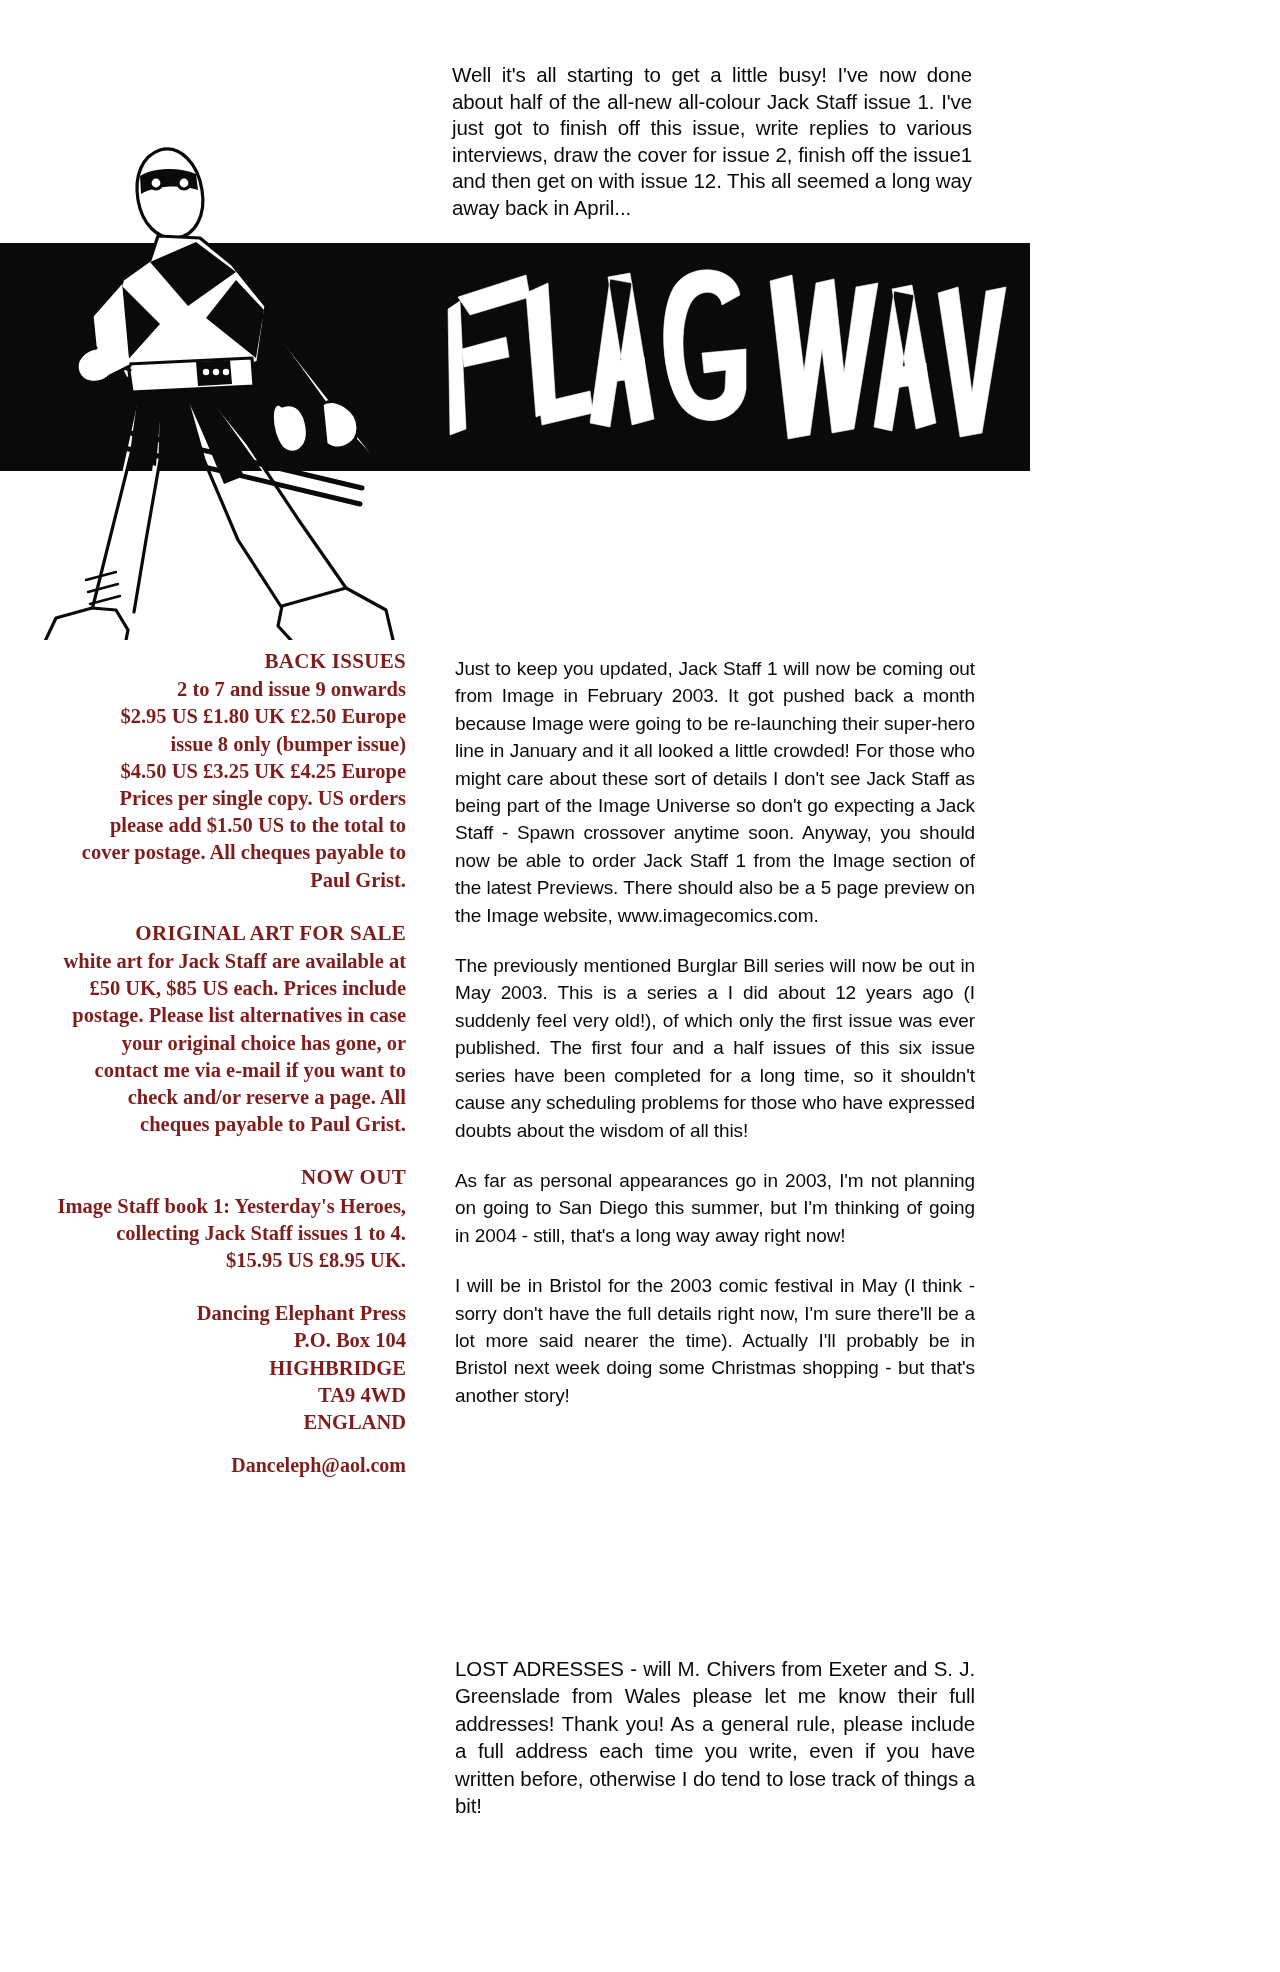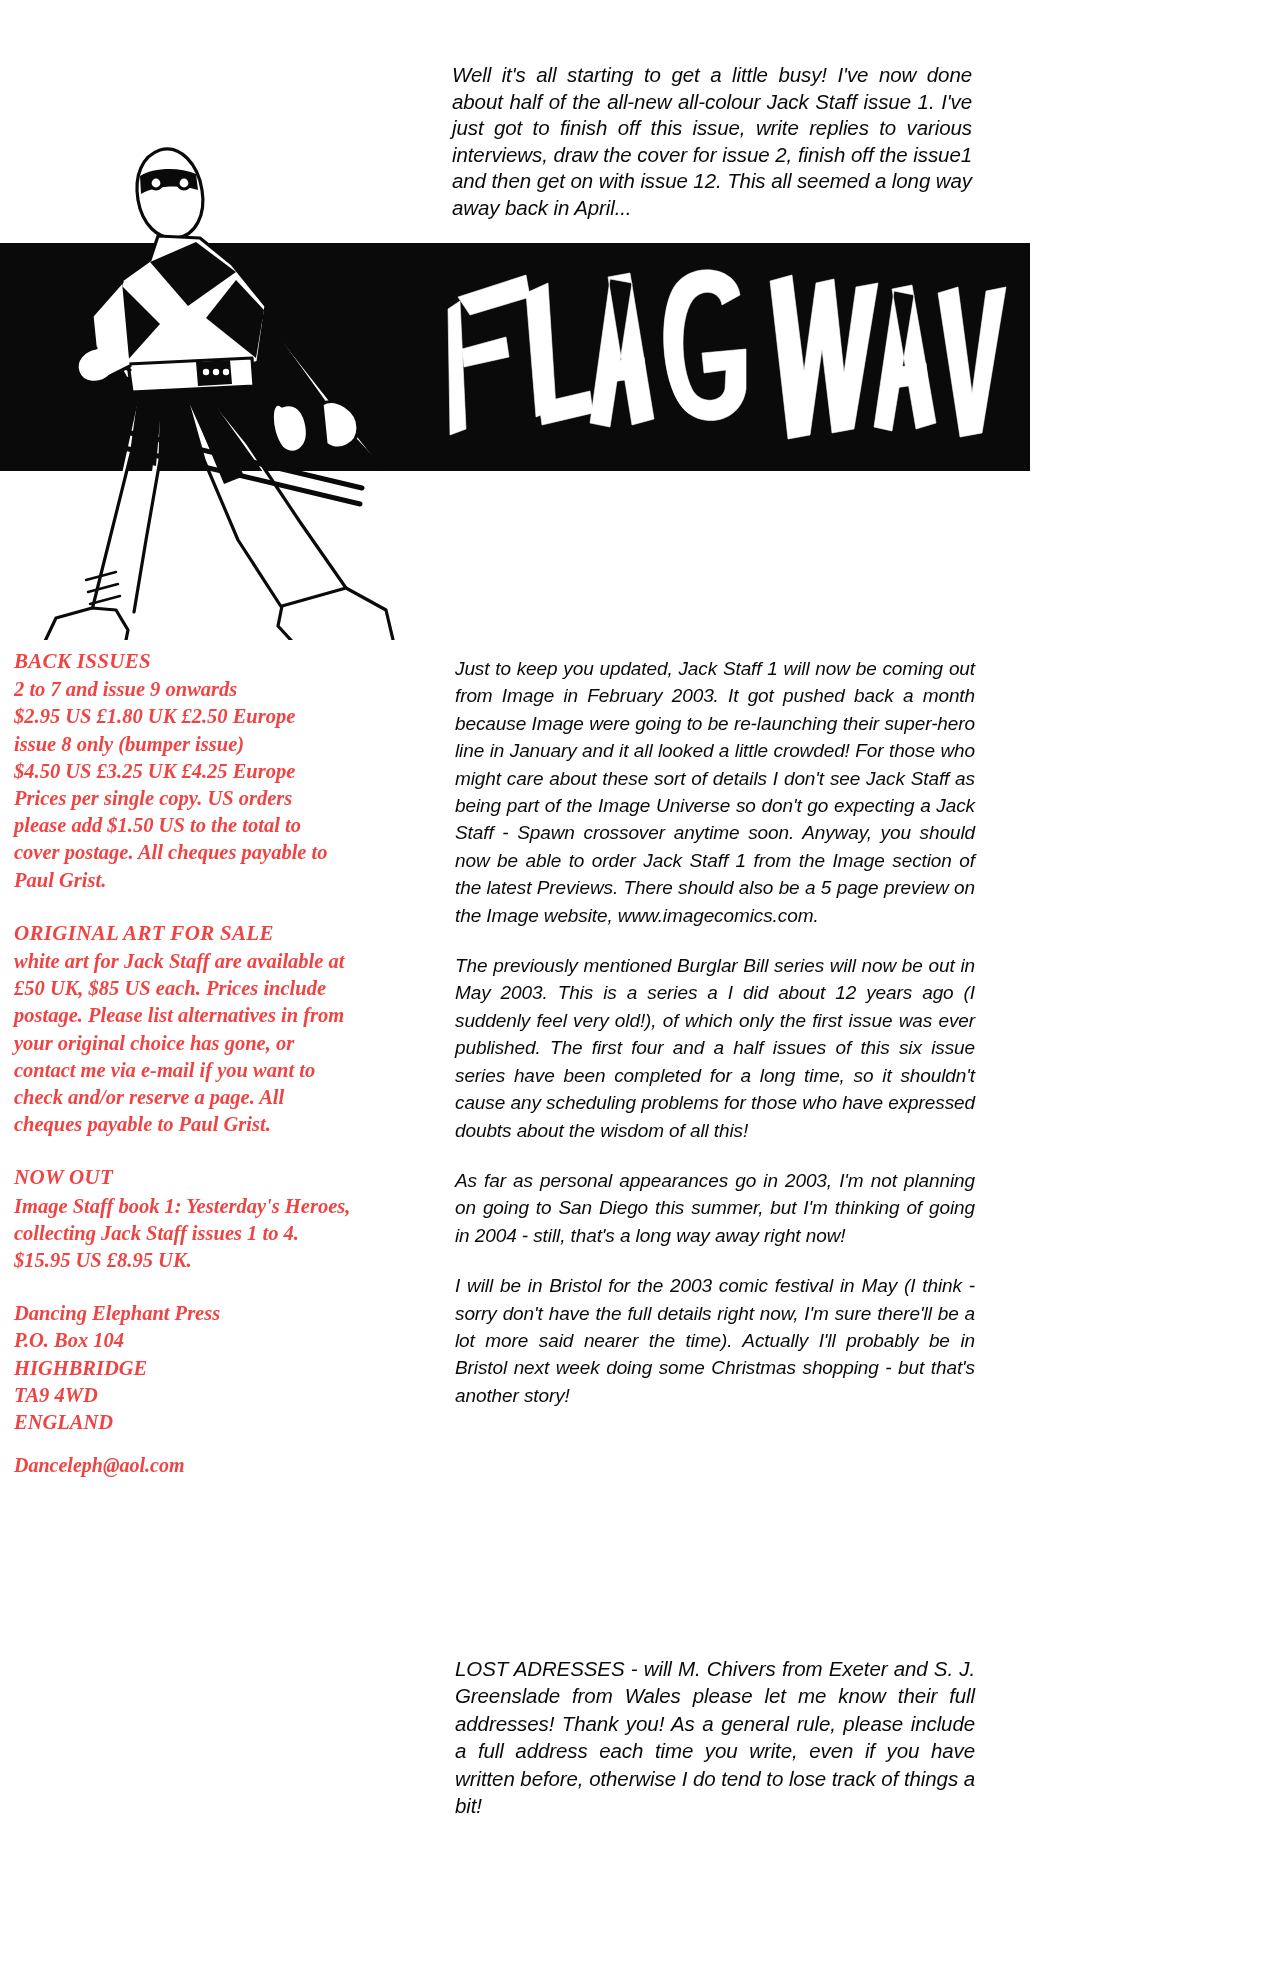--- a/index.html
+++ b/index.html
@@ -8,21 +8,20 @@
     background: #ffffff;
   }
   .page {
     position: relative;
     width: 1280px;
     height: 1972px;
     background: #ffffff;
     overflow: hidden;
     font-family: "Liberation Sans", sans-serif;
     color: #0a0a0a;
-    font-style: italic;
   }
 
   
   .intro {
     position: absolute;
     left: 452px;
     top: 62px;
     width: 520px;
     font-size: 20.5px;
     line-height: 26.5px;
@@ -56,26 +55,26 @@
     width: 430px;
     height: 530px;
   }
 
   
   .left-col {
     position: absolute;
     left: 14px;
     top: 648px;
     width: 392px;
-    text-align: left;
+    text-align: right;
     font-family: "Liberation Serif", serif;
     font-weight: bold;
     font-size: 20.5px;
     line-height: 27.2px;
-    color: #ef4444;
+    color: #7f1d1d;
   }
   .left-col .blk { margin-bottom: 26px; }
   .left-col .hdg {
     font-size: 21px;
     letter-spacing: 0.3px;
     margin-bottom: 1px;
   }
   .left-col .ln { white-space: nowrap; }
   .left-col .addr { }
   .left-col .email { margin-top: 16px; font-size: 20px; }
@@ -210,21 +209,21 @@
       <div class="ln">Prices per single copy.  US orders</div>
       <div class="ln">please add $1.50 US to the total to</div>
       <div class="ln">cover postage.  All cheques payable to</div>
       <div class="ln">Paul Grist.</div>
     </div>
 
     <div class="blk">
       <div class="hdg">ORIGINAL ART FOR SALE</div>
       <div class="ln">white art for Jack Staff are available at</div>
       <div class="ln">£50 UK, $85 US each. Prices include</div>
-      <div class="ln">postage. Please list alternatives in from</div>
+      <div class="ln">postage. Please list alternatives in case</div>
       <div class="ln">your original choice has gone, or</div>
       <div class="ln">contact me via e-mail if you want to</div>
       <div class="ln">check and/or reserve a page.  All</div>
       <div class="ln">cheques payable to Paul Grist.</div>
     </div>
 
     <div class="blk">
       <div class="hdg">NOW OUT</div>
       <div class="ln">Image Staff book 1: Yesterday's Heroes,</div>
       <div class="ln">collecting Jack Staff issues 1 to 4.</div>

